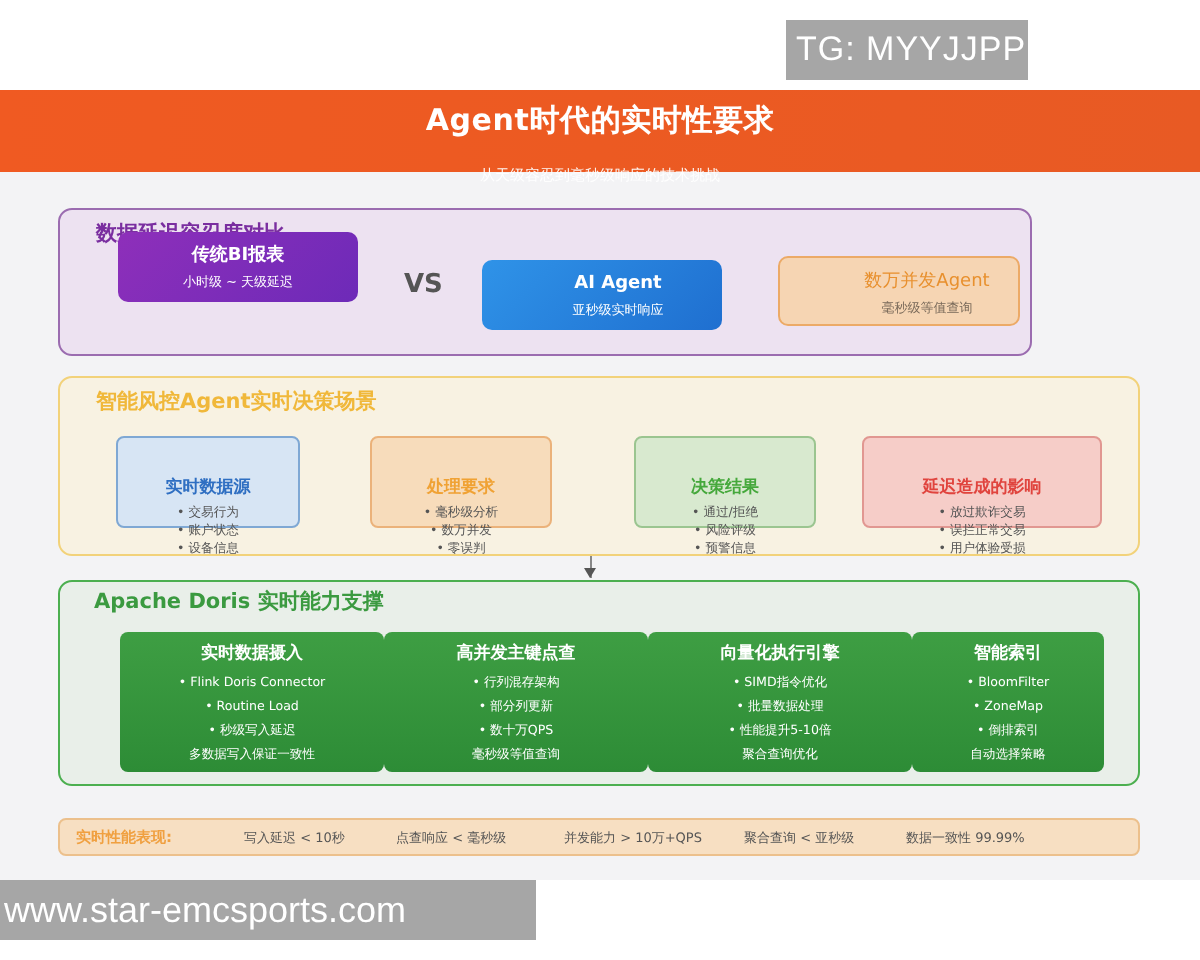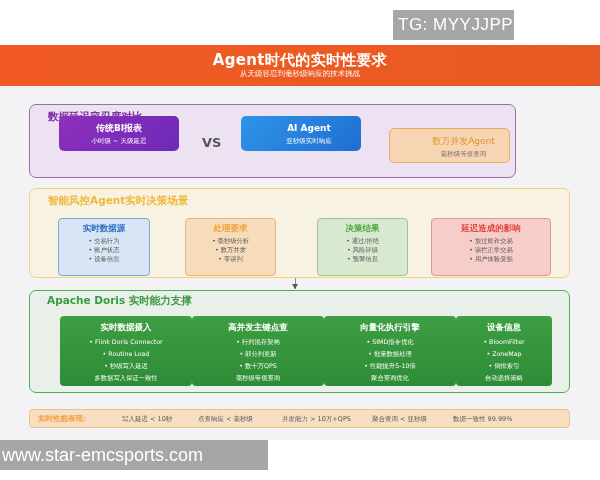--- a/index.html
+++ b/index.html
@@ -20,42 +20,42 @@
   .canvas {
     position: absolute; left: 0; top: 45px; width: 600px; height: 395px;
     background: #f3f3f5;
   }
   .banner {
     position: absolute; left: 0; top: 45px; width: 600px; height: 41px;
     background: linear-gradient(90deg, #f05a22 0%, #ec5a22 50%, #e85a24 100%);
     text-align: center; color: #fff;
   }
   .banner .title { font-size: 15px; font-weight: bold; line-height: 16px; margin-top: 7px; letter-spacing: 0.3px; }
-  .banner .subtitle { font-size: 7.5px; line-height: 10px; margin-top: 1px; opacity: 0.95; font-family: Liberation Serif, serif; }
+  .banner .subtitle { font-size: 7.5px; line-height: 10px; margin-top: 15px; opacity: 0.95; font-family: Liberation Serif, serif; }
 
   .section { position: absolute; border-radius: 7px; }
   .sec-title { position: absolute; left: 18px; font-size: 10.5px; font-weight: bold; }
 
   
   .s1 { left: 29px; top: 104px; width: 487px; height: 74px; background: #ede2f1; border: 1.5px solid #9b6cb0; }
   .s1 .sec-title { top: 5px; color: #7a2ea0; }
   .box { position: absolute; border-radius: 5px; text-align: center; }
   .box .bt { font-size: 9px; font-weight: bold; line-height: 12px; }
   .box .bs { font-size: 6.5px; line-height: 9px; margin-top: 3px; }
   .b-bi { left: 29px; top: 11px; width: 120px; height: 35px; background: linear-gradient(135deg, #8e2fba, #6d2ab8); color: #fff; padding-top: 6px; }
   .vs { position: absolute; left: 172px; top: 30px; font-size: 13px; font-weight: bold; color: #555; }
-  .b-ai { left: 211px; top: 11px; width: 120px; height: 35px; background: linear-gradient(135deg, #2f93e8, #1f6fd0); color: #fff; padding-top: 6px; padding-left: 16px; }
+  .b-ai { left: 211px; top: 25px; width: 120px; height: 35px; background: linear-gradient(135deg, #2f93e8, #1f6fd0); color: #fff; padding-top: 6px; padding-left: 16px; }
   .b-conc { left: 359px; top: 23px; width: 121px; height: 35px; background: #f6d5b3; border: 1px solid #ecaa67; color: #e58a25; padding-top: 6px; padding-left: 28px; }
   .b-conc .bt { font-weight: normal; color: #e8902e; }
   .b-conc .bs { color: #7a6a5a; }
 
   
   .s2 { left: 29px; top: 188px; width: 541px; height: 90px; background: #f8f2e2; border: 1.5px solid #f2d27a; }
   .s2 .sec-title { top: 5px; color: #f0b83a; text-align: right; }
-  .card { position: absolute; top: 29px; height: 58px; border-radius: 4px; text-align: center; padding-top: 4px; }
+  .card { position: absolute; top: 29px; height: 46px; border-radius: 4px; text-align: center; padding-top: 20px; }
   .card .ct { font-size: 8.5px; font-weight: bold; line-height: 11px; margin-bottom: 2px; }
   .card .ci { font-size: 6.3px; line-height: 9px; color: #555; }
   .c-src { left: 28px; width: 92px; background: #d7e5f4; border: 1px solid #7fa8d4; }
   .c-src .ct { color: #2f6fc2; }
   .c-req { left: 155px; width: 91px; background: #f7dcbb; border: 1px solid #ebb27a; }
   .c-req .ct { color: #f0a234; }
   .c-res { left: 287px; width: 91px; background: #d8e9cf; border: 1px solid #9bc590; }
   .c-res .ct { color: #45a83b; }
   .c-eff { left: 401px; width: 120px; background: #f6cdc8; border: 1px solid #e19791; }
   .c-eff .ct { color: #e0443e; }
@@ -153,21 +153,21 @@
     <div class="gi">毫秒级等值查询</div>
   </div>
   <div class="gcard g3">
     <div class="gt">向量化执行引擎</div>
     <div class="gi">• SIMD指令优化</div>
     <div class="gi">• 批量数据处理</div>
     <div class="gi">• 性能提升5-10倍</div>
     <div class="gi">聚合查询优化</div>
   </div>
   <div class="gcard g4">
-    <div class="gt">设备信息</div>
+    <div class="gt">智能索引</div>
     <div class="gi">• BloomFilter</div>
     <div class="gi">• ZoneMap</div>
     <div class="gi">• 倒排索引</div>
     <div class="gi">自动选择策略</div>
   </div>
 </div>
 
 <div class="metrics">
   <span class="lbl">实时性能表现:</span>
   <span class="m m1">写入延迟 &lt; 10秒</span>

